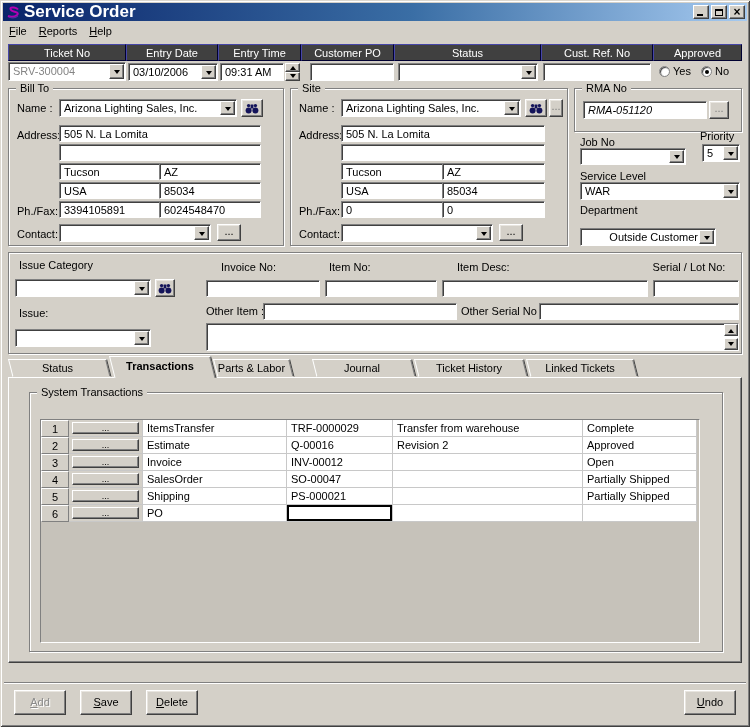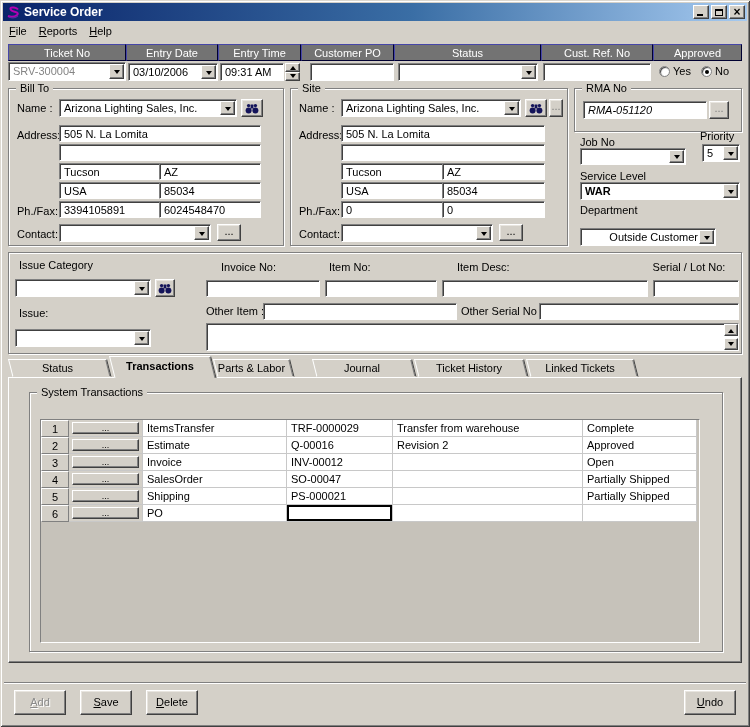--- a/index.html
+++ b/index.html
@@ -7,36 +7,36 @@
   #win {
     position:relative; width:750px; height:727px; background:#d4d0c8;
     font-family:"Liberation Sans", sans-serif; font-size:11px; color:#000;
     box-shadow: inset 1px 1px 0 #dcd8d0, inset -1px -1px 0 #404040,
                 inset 2px 2px 0 #ffffff, inset -2px -2px 0 #808080;
   }
   
   .titlebar { position:absolute; left:3px; top:3px; right:3px; height:18px;
     background:linear-gradient(90deg,#0a246a,#3a6ea5 55%,#a6caf0);
     display:flex; align-items:center; padding:0 2px; }
-  .title { color:#fff; font-weight:bold; flex:1; padding-left:3px; font-size:12px; }
+  .title { color:#fff; font-weight:bold; flex:1; padding-left:3px; font-size:17px; }
   .appicon { width:16px; height:16px; display:flex; align-items:center; justify-content:center; }
   .wbtns { display:flex; gap:2px; }
   .wbtn { width:16px; height:14px; background:#d4d0c8;
     border:1px solid; border-color:#fff #404040 #404040 #fff;
     box-shadow: inset -1px -1px 0 #808080;
     display:flex; align-items:center; justify-content:center; position:relative; }
   .minglyph { position:absolute; left:3px; bottom:2px; width:6px; height:2px; background:#000; }
   .maxglyph { width:8px; height:7px; border:1px solid #000; border-top:2px solid #000; }
   .closeglyph { font-size:12px; font-weight:bold; line-height:10px; }
   
   .menubar { position:absolute; left:3px; top:21px; right:3px; height:19px; display:flex; align-items:center; }
   .menuitem { display:inline-block; padding:2px 6px; }
   .menuitem::first-letter { text-decoration:underline; }
   
-  .hcell { position:absolute; height:17px; background:#737373; color:#fff; text-align:center;
+  .hcell { position:absolute; height:17px; background:#404040; color:#fff; text-align:center;
     line-height:16px; border:1px solid; border-color:#4646a8 #000030 #000030 #4646a8; overflow:hidden; white-space:nowrap; }
   
   .fld { position:absolute; background:#fff; border:1px solid; border-color:#808080 #fff #fff #808080;
     box-shadow: inset 1px 1px 0 #404040; padding:2px 3px 0 4px; line-height:12px;
     overflow:hidden; white-space:nowrap; }
   .combo { padding-right:17px; }
   .dd { position:absolute; top:1px; right:1px; bottom:1px; width:15px; background:#d4d0c8;
     border:1px solid; border-color:#fff #404040 #404040 #fff; box-shadow: inset -1px -1px 0 #808080;
     display:flex; align-items:center; justify-content:center; }
   .tri-down { width:0; height:0; border:3px solid transparent; border-top:4px solid #000; margin-top:4px; }
@@ -272,21 +272,21 @@
         <span class="tri-down"></span>
       </span>
   </div>
   <div class="fld combo" style="left:702px;top:144px;width:38px;height:18px;">
     <span>5</span>
     <span class="dd">
         <span class="tri-down"></span>
       </span>
   </div>
   <span class="lbl" style="left:580px;top:170px;">Service Level</span>
-  <div class="fld combo" style="left:580px;top:182px;width:160px;height:18px;font-weight:bold;">
+  <div class="fld combo" style="left:580px;top:182px;width:160px;height:18px;">
     <span>WAR</span>
     <span class="dd">
         <span class="tri-down"></span>
       </span>
   </div>
   <span class="lbl" style="left:580px;top:204px;">Department</span>
   <div class="fld combo" style="left:580px;top:228px;width:136px;height:18px;text-align:right;">
     <span>Outside Customer</span>
     <span class="dd">
         <span class="tri-down"></span>

